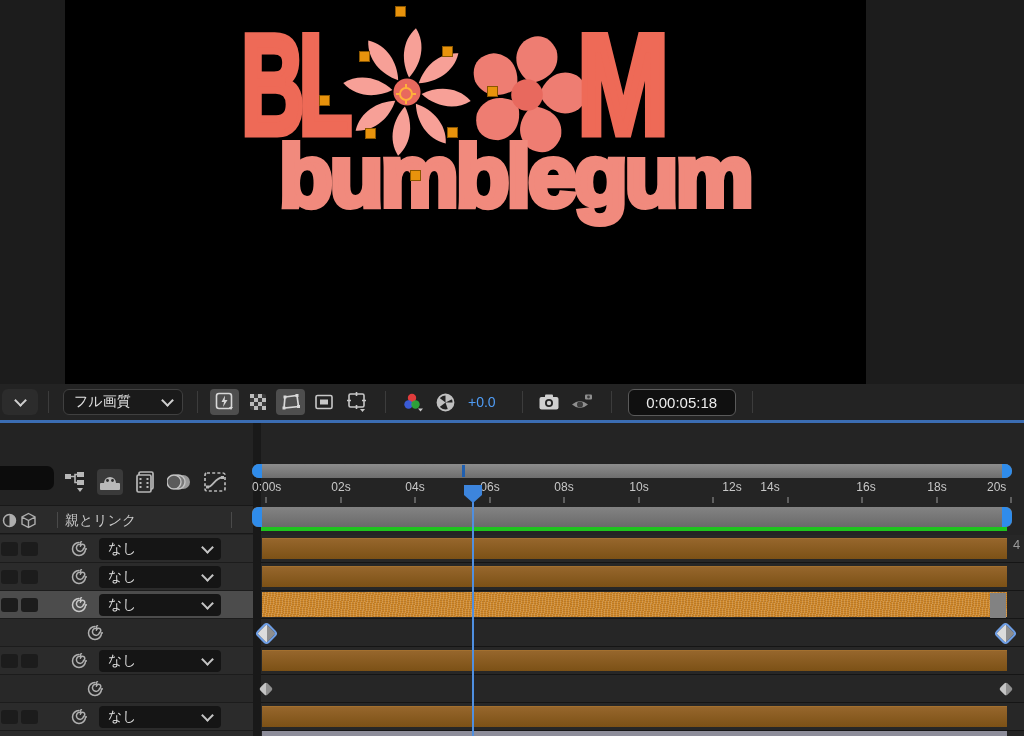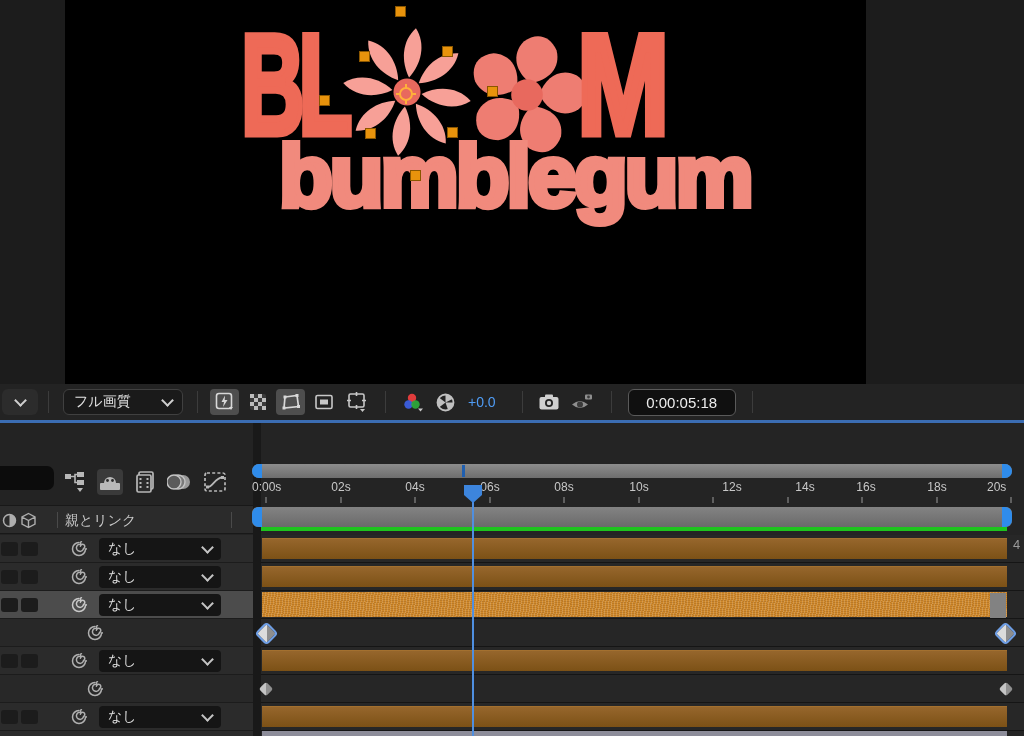--- a/index.html
+++ b/index.html
@@ -372,21 +372,21 @@
     </div>
 
     <div class="ruler">
       <span class="rlabel first" style="left:-9px">0:00s</span>
       <span class="rlabel" style="left:80px">02s</span>
       <span class="rlabel" style="left:154px">04s</span>
       <span class="rlabel" style="left:229px">06s</span>
       <span class="rlabel" style="left:303px">08s</span>
       <span class="rlabel" style="left:378px">10s</span>
       <span class="rlabel" style="left:471px">12s</span>
-      <span class="rlabel" style="left:544px">14s</span>
+      <span class="rlabel" style="left:509px">14s</span>
       <span class="rlabel" style="left:605px">16s</span>
       <span class="rlabel" style="left:676px">18s</span>
       <span class="rlabel first" style="left:726px">20s</span>
       <span class="rtick" style="left:5px"></span>
       <span class="rtick" style="left:80px"></span>
       <span class="rtick" style="left:154px"></span>
       <span class="rtick" style="left:229px"></span>
       <span class="rtick" style="left:303px"></span>
       <span class="rtick" style="left:378px"></span>
       <span class="rtick" style="left:452px"></span>

